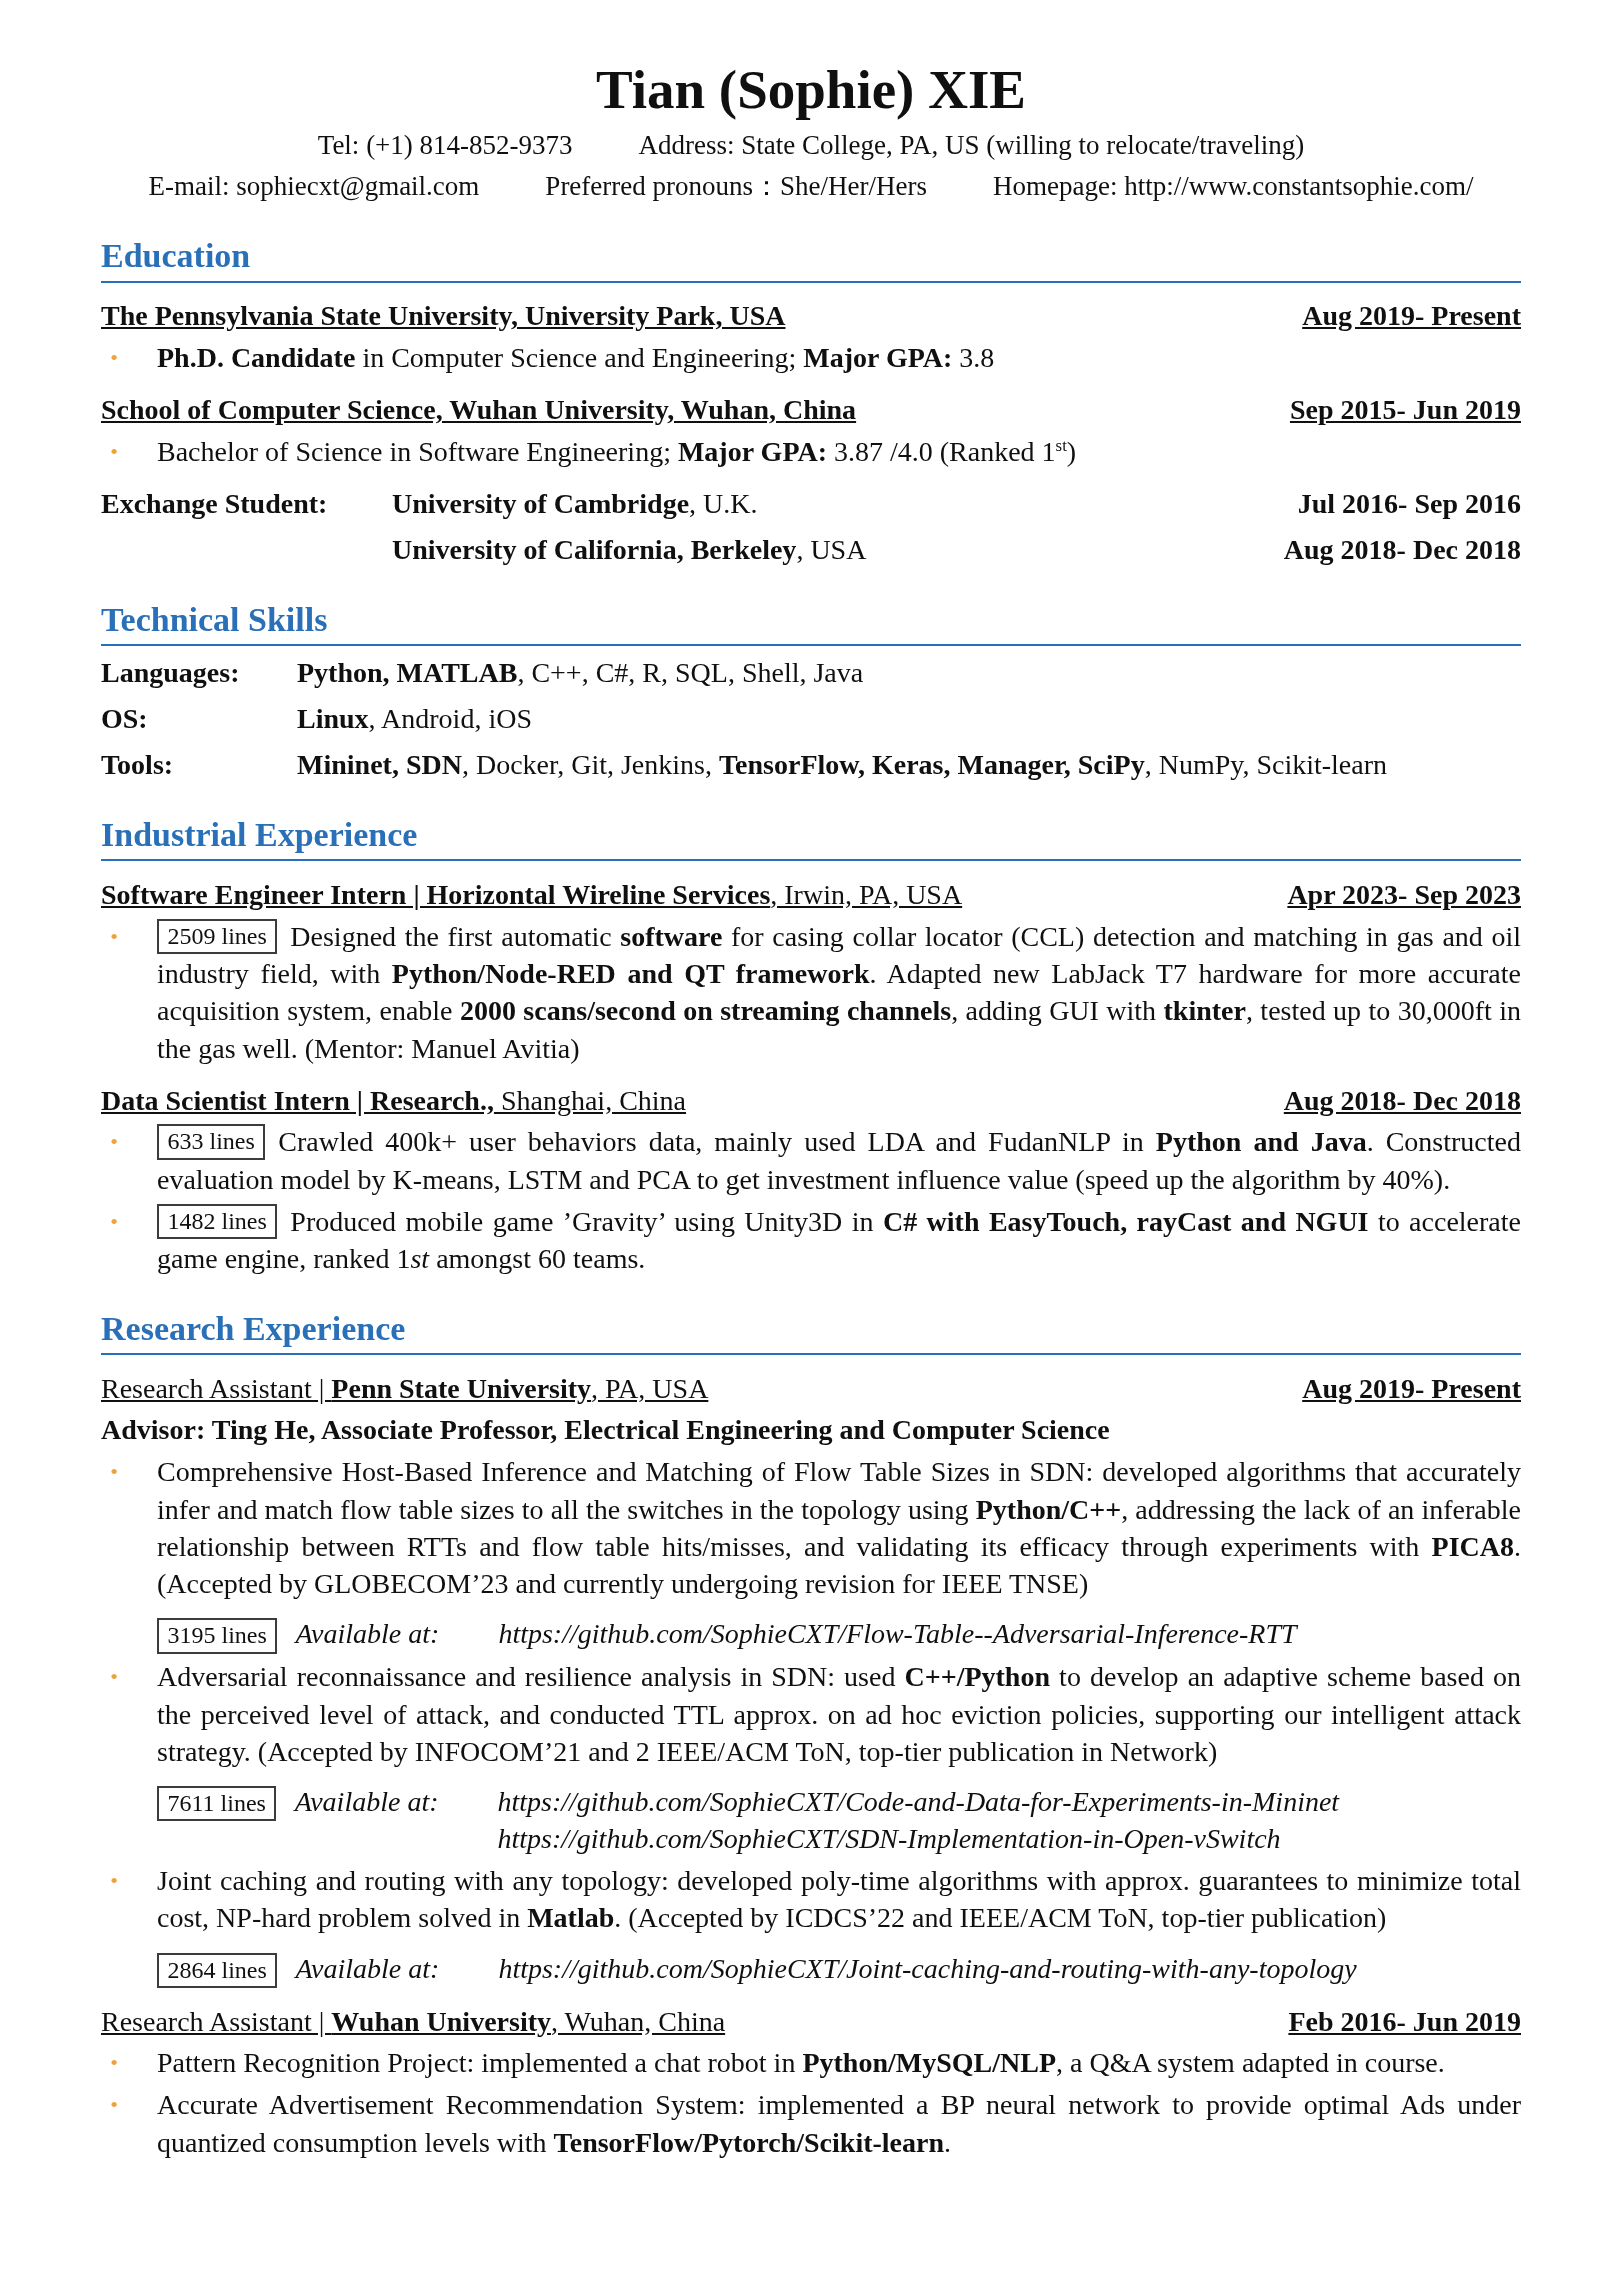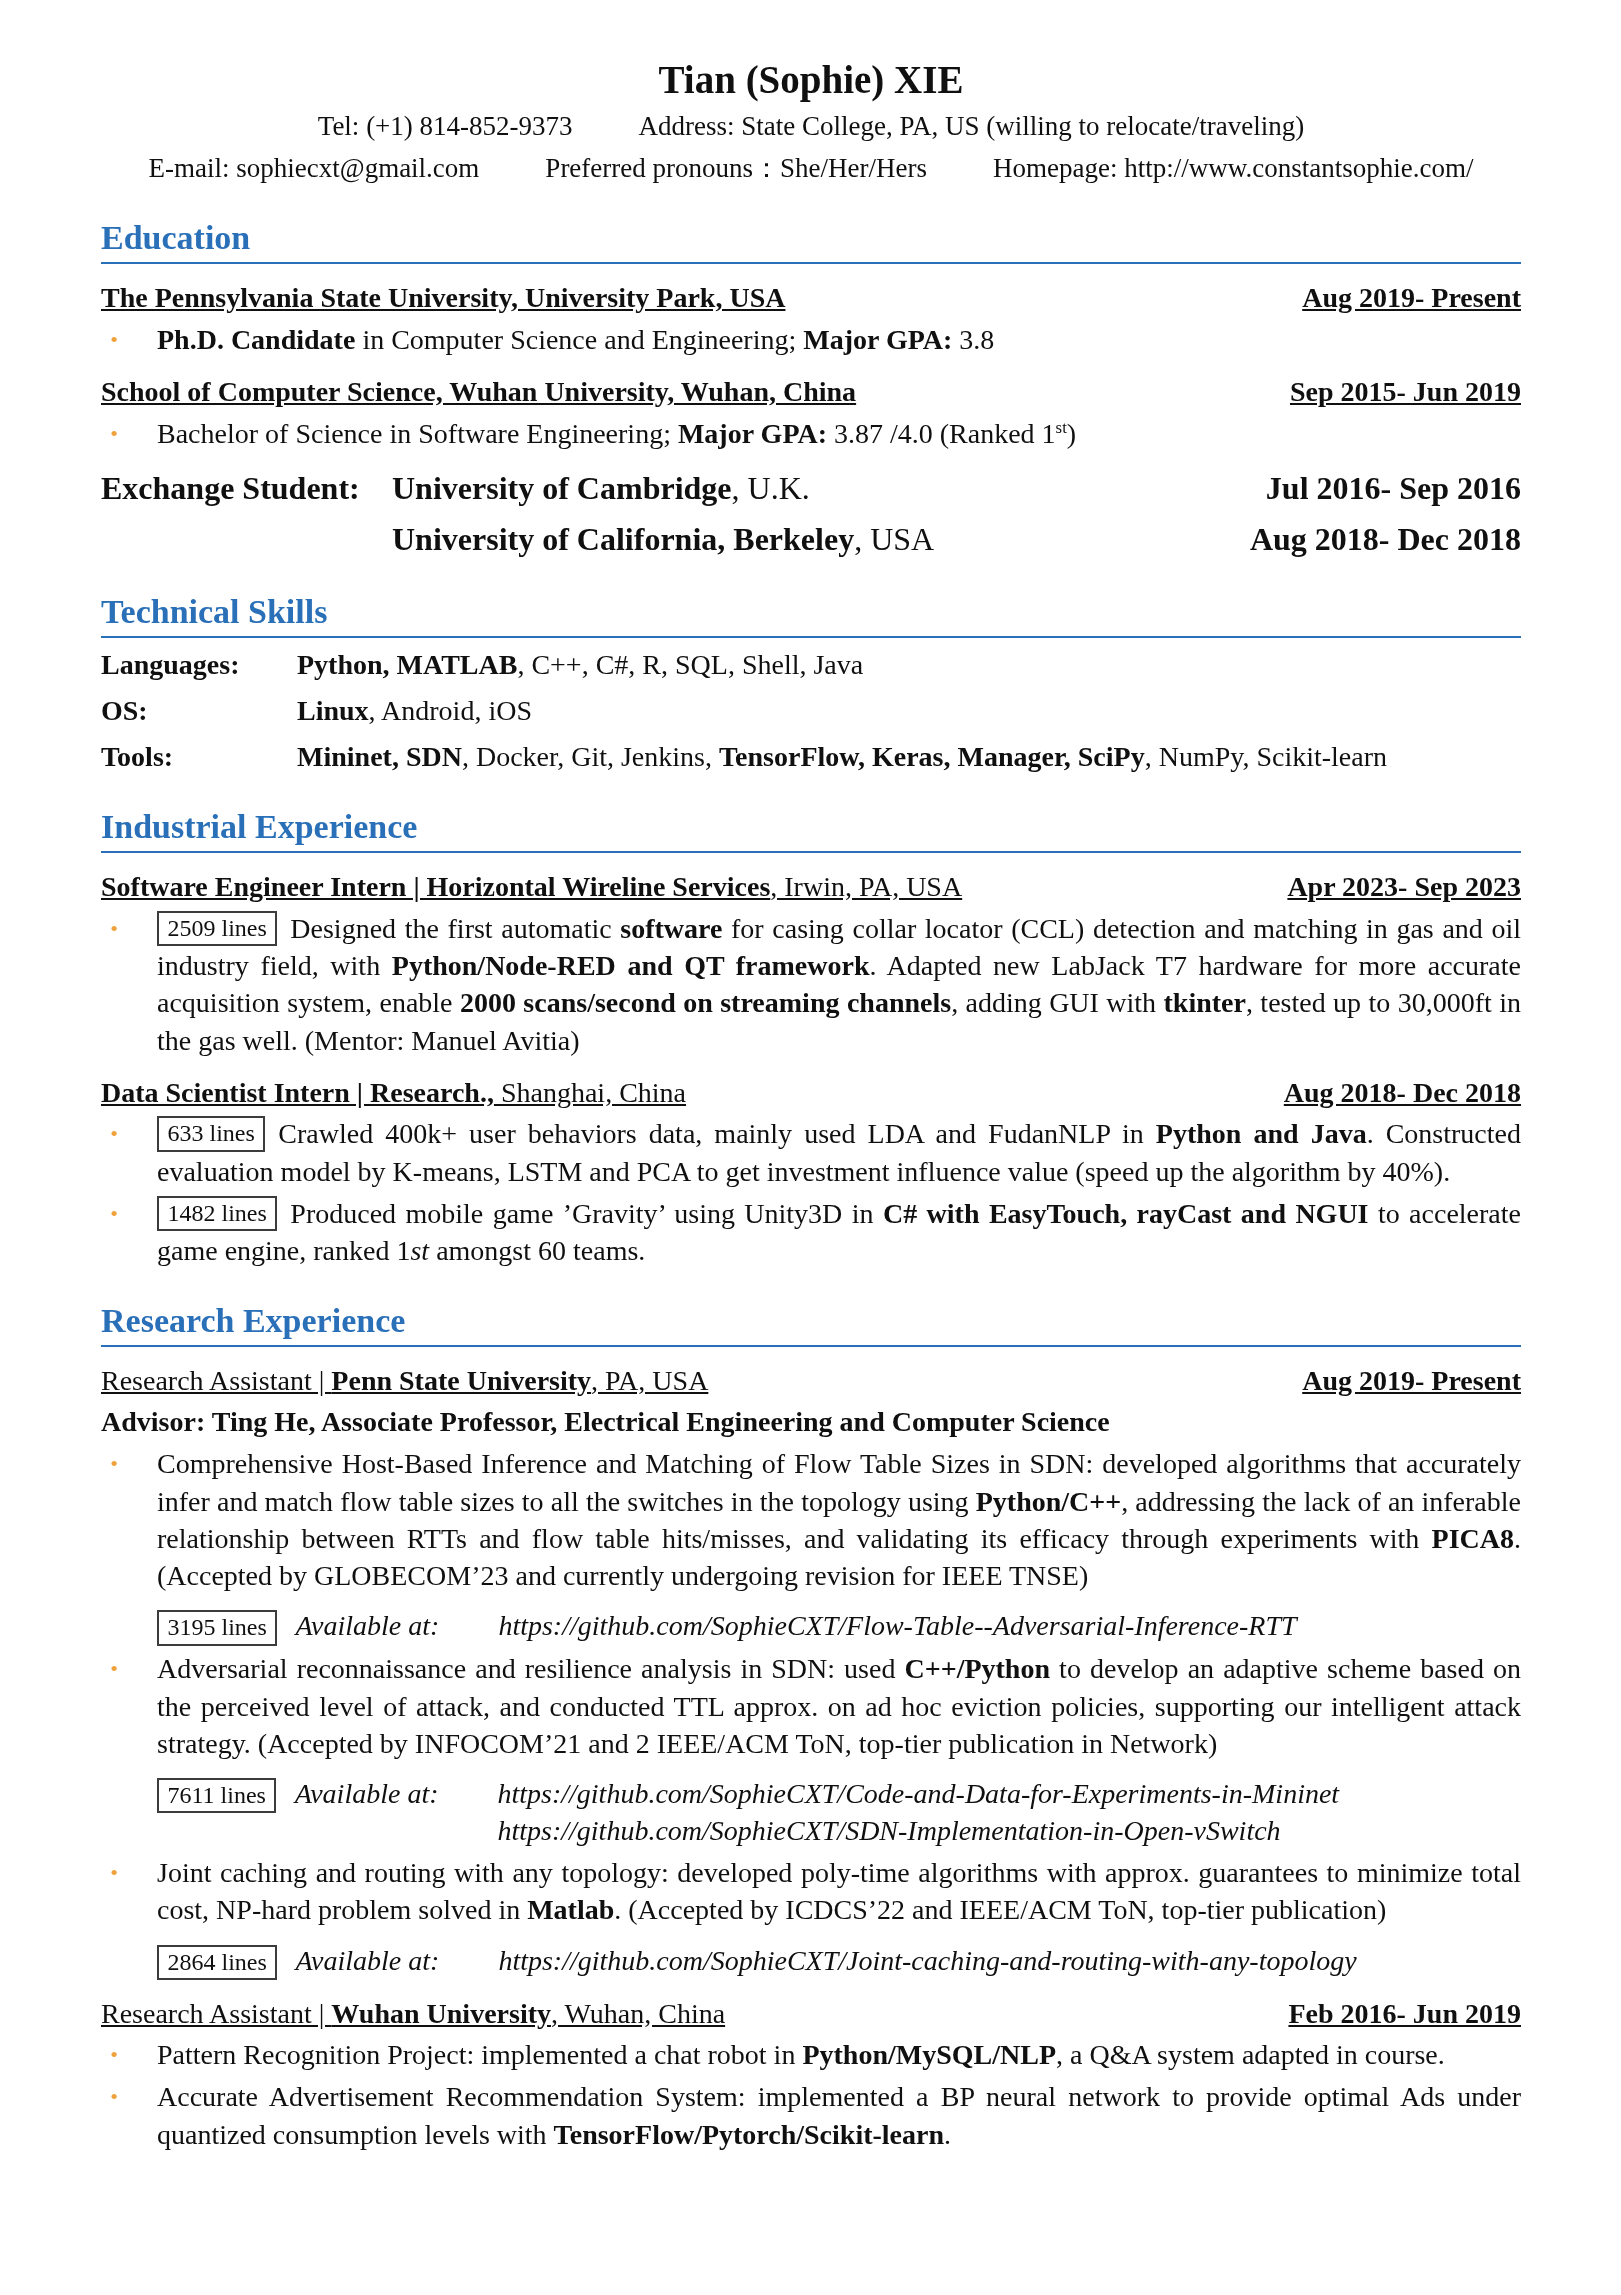--- a/index.html
+++ b/index.html
@@ -10,38 +10,38 @@
     --badge:#3c3c3c;
   }
   *{box-sizing:border-box;margin:0;padding:0;}
   html,body{background:#ffffff;}
   body{
     width:1622px;height:2295px;
     font-family:"Liberation Serif","DejaVu Serif",serif;
     color:var(--ink);
   }
   .page{width:1622px;height:2295px;padding:58px 101px 26px 101px;overflow:hidden;background:#ffffff;}
-  .name{font-size:39px;font-weight:700;text-align:center;line-height:1.15;}
+  .name{font-size:55px;font-weight:700;text-align:center;line-height:1.15;}
   .contact-row{display:flex;justify-content:center;gap:66px;font-size:27px;margin-top:6.5px;line-height:1.3;}
   .section{margin-top:33px;}
   .section-title{color:var(--accent);font-size:34px;font-weight:700;padding-bottom:5.2px;border-bottom:2.6px solid var(--accent);}
   .entry{display:flex;justify-content:space-between;align-items:baseline;font-size:28px;margin-top:15.7px;line-height:1.3;text-decoration:underline;}
   .b{font-weight:700;}
   .i{font-style:italic;}
   sup{font-size:60%;}
   .entry-left{flex:1;}
   .entry-right{font-weight:700;white-space:nowrap;padding-left:26px;}
   .bullet{display:flex;font-size:28px;line-height:1.33;margin-top:4.6px;}
   .marker{flex:0 0 56px;color:var(--bullet);font-size:22px;padding-left:9.2px;line-height:37px;}
   .content{flex:1;text-align:justify;}
   .badge{display:inline-block;border:2px solid var(--badge);padding:0 8.5px 1.3px 8.5px;font-size:24px;line-height:1.25;margin-right:13px;vertical-align:2px;white-space:nowrap;}
   .skill-row{display:flex;font-size:28px;margin-top:9.2px;line-height:1.3;}
   .skill-label{flex:0 0 196px;font-weight:700;}
   .skill-text{flex:1;}
-  .exchange{display:flex;font-size:32px;margin-top:15.7px;line-height:1.3;}
+  .exchange{display:flex;font-size:28px;margin-top:15.7px;line-height:1.3;}
   .exchange-label{flex:0 0 291px;font-weight:700;}
   .exchange-rows{flex:1;}
   .exchange-row{display:flex;justify-content:space-between;align-items:baseline;}
   .exchange-row + .exchange-row{margin-top:9.2px;}
   .plain-line{font-size:28px;margin-top:5.2px;line-height:1.3;font-weight:bold;}
   .avail{display:flex;align-items:baseline;font-size:28px;margin-left:56px;margin-top:13px;line-height:1.33;}
   .avail-label{font-style:italic;margin:0 59px 0 5.2px;white-space:nowrap;}
   .urls{display:flex;flex-direction:column;}
   .url{font-style:italic;color:inherit;text-decoration:none;}
 </style>

